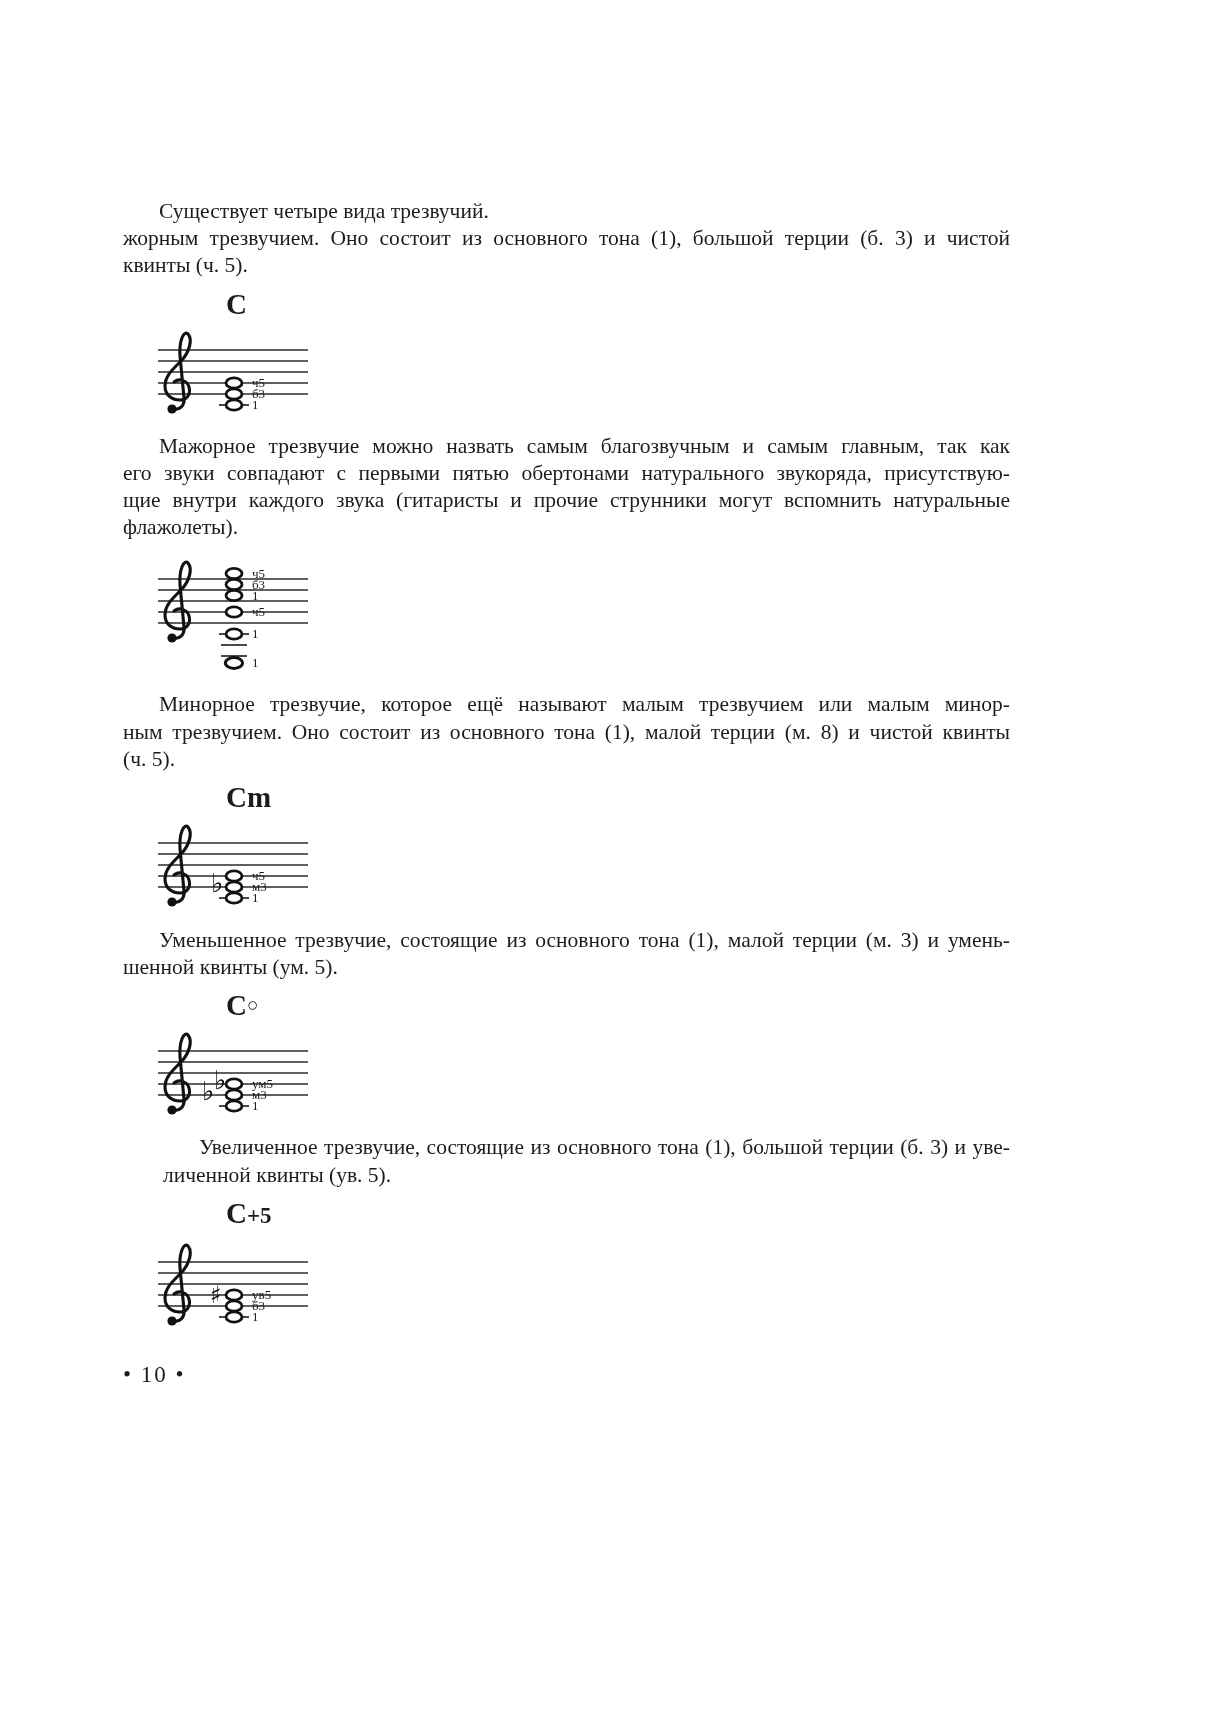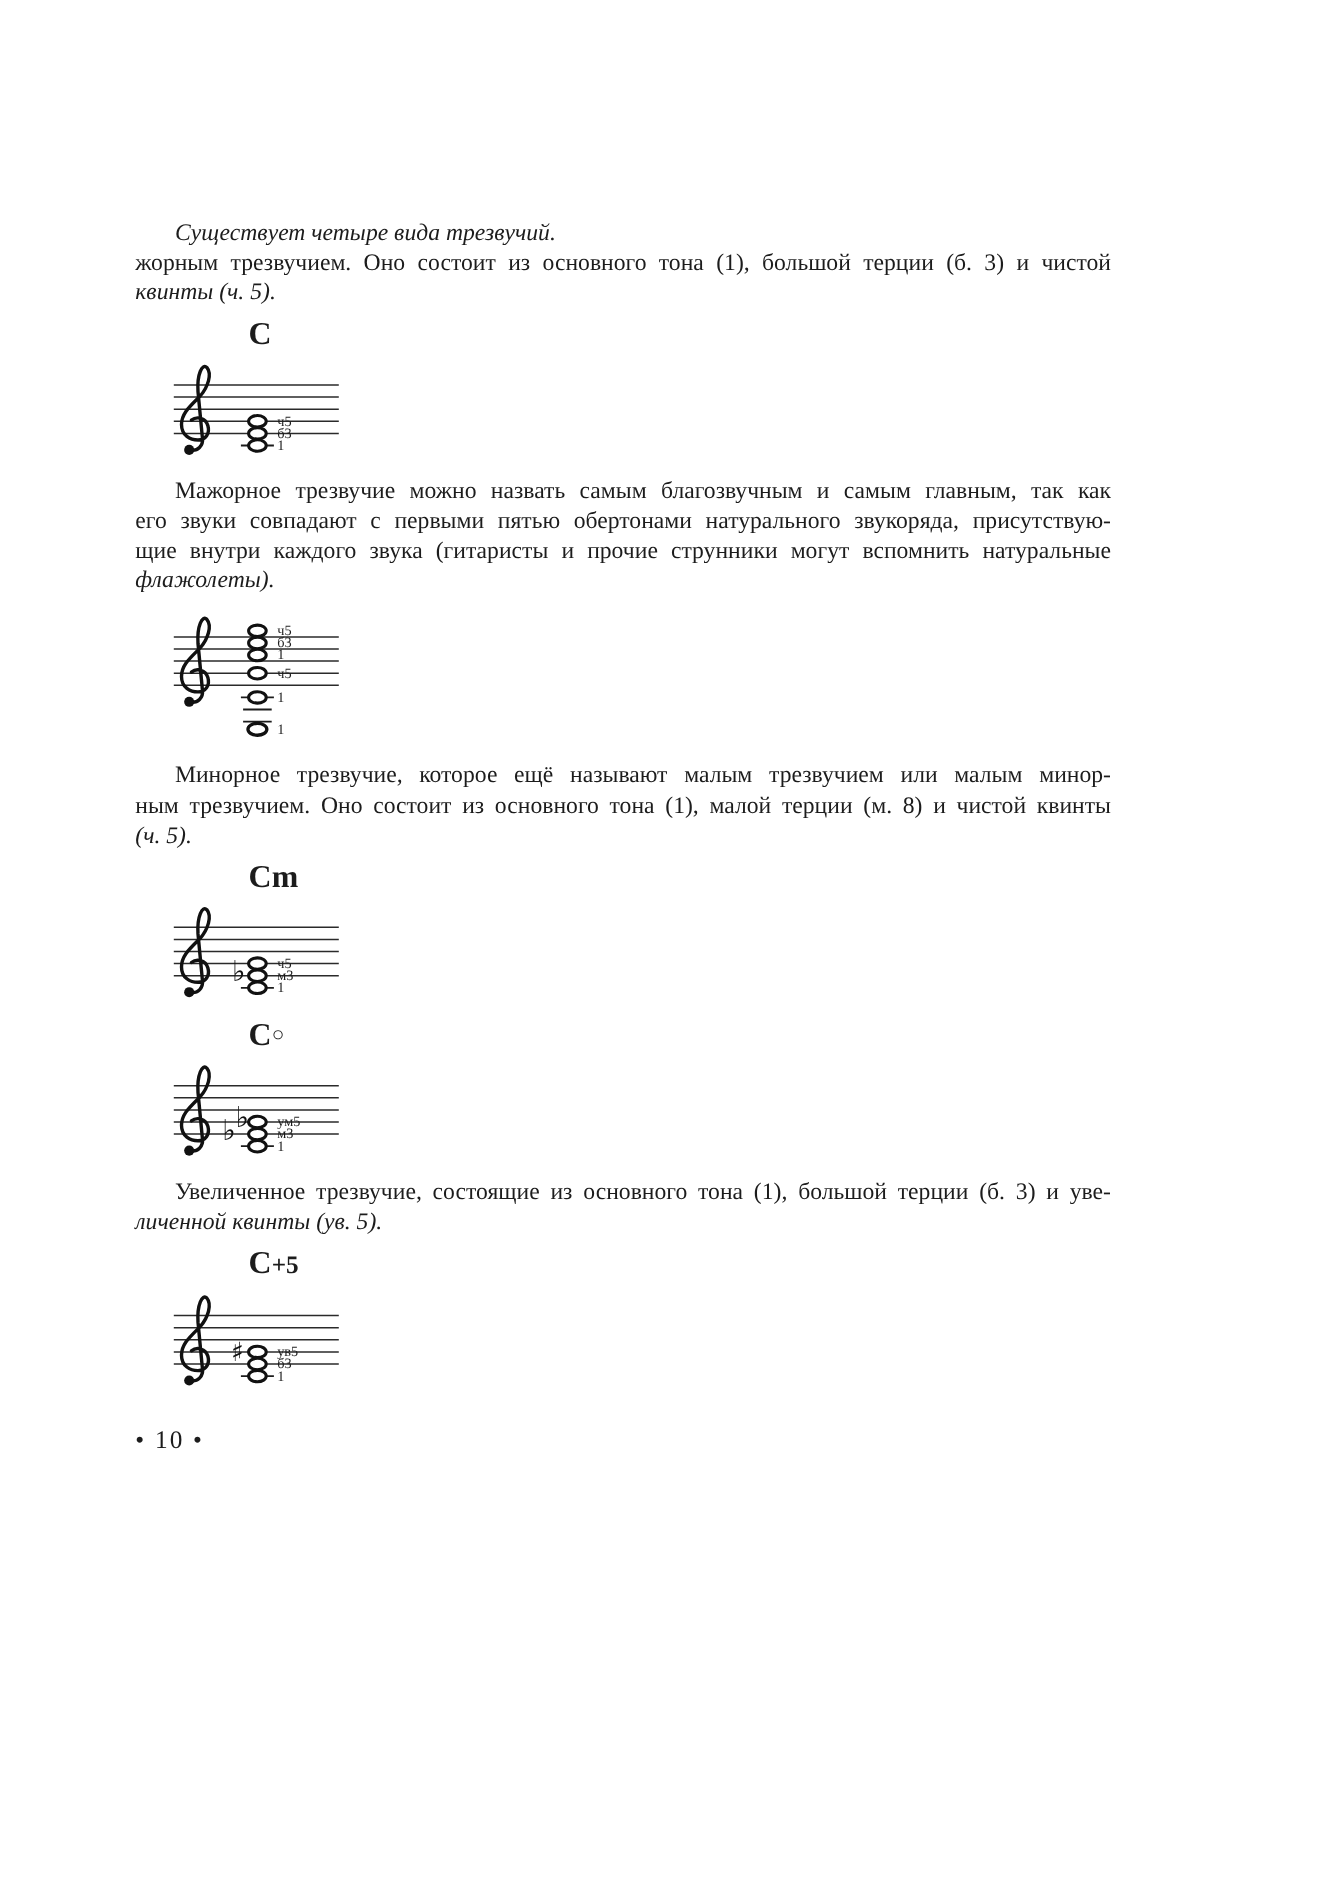--- a/index.html
+++ b/index.html
@@ -5,26 +5,26 @@
   html,body{margin:0;padding:0;}
   body{
     width:1211px;height:1713px;background:#ffffff;color:#1c1c1c;
     font-family:"Liberation Serif","DejaVu Serif",serif;
     overflow:hidden;position:relative;
   }
   .content{padding:198px 201px 0 123px;}
   .para{font-size:21.5px;line-height:27.2px;}
   .para .line{text-align:justify;text-align-last:justify;}
   .para .line.first{text-indent:36px;}
-  .para .line.last{text-align-last:left;font-style:italic;}
+  .para .line.last{text-align-last:left;}
   .p-major,.p-overtones,.p-minor,.p-dim,.p-aug{margin-top:0;}
   .p-overtones{margin-top:9px;}
   .p-minor{margin-top:14px;}
   .p-dim{margin-top:10px;}
-  .p-aug{margin-top:9px;}
+  .p-aug{margin-top:9px;margin-left:40px;}
   .chord-label{
     font-weight:bold;font-size:29px;line-height:34px;
     margin:7px 0 3px 103px;
   }
   .chord-label .sfx-m{font-size:29px;}
   .chord-label .sfx-circle{font-size:19px;vertical-align:4px;font-weight:normal;}
   .chord-label .sfx-plus5{font-size:23px;}
   svg.music{display:block;margin-left:33px;}
   svg.music text.ivl{
     font-family:"Liberation Serif","DejaVu Serif",serif;
@@ -139,20 +139,24 @@
       <line x1="63" y1="55" x2="93" y2="55" stroke="#1c1c1c" stroke-width="1.6"></line>
       <ellipse cx="78" cy="33" rx="8" ry="5.2" fill="#fff" stroke="#111" stroke-width="2.8"></ellipse>
       <ellipse cx="78" cy="44" rx="8" ry="5.2" fill="#fff" stroke="#111" stroke-width="2.8"></ellipse>
       <ellipse cx="78" cy="55" rx="8" ry="5.2" fill="#fff" stroke="#111" stroke-width="2.8"></ellipse>
     </g>
     <text class="ivl" x="96" y="37">ч5</text>
     <text class="ivl" x="96" y="48">м3</text>
     <text class="ivl" x="96" y="59">1</text>
   </svg>
 
+  <div class="para p-dim">
+    <div class="line first">Уменьшенное трезвучие, состоящие из основного тона (1), малой терции (м. 3) и умень-</div>
+    <div class="line last">шенной квинты (ум. 5).</div>
+  </div>
 
   <div class="chord-label"><span>C</span><span class="sfx-circle">○</span></div>
 
   <svg class="music" width="300" height="100" viewBox="0 -26 300 100">
     <g stroke="#2a2a2a" stroke-width="1.4">
       <line x1="2" y1="0" x2="152" y2="0"></line>
       <line x1="2" y1="11" x2="152" y2="11"></line>
       <line x1="2" y1="22" x2="152" y2="22"></line>
       <line x1="2" y1="33" x2="152" y2="33"></line>
       <line x1="2" y1="44" x2="152" y2="44"></line>

